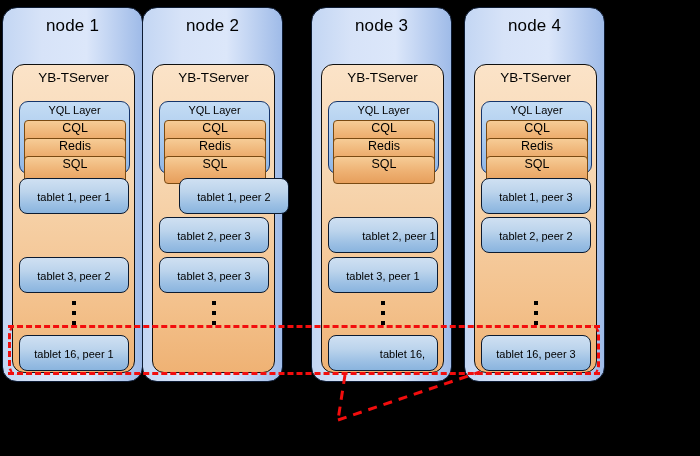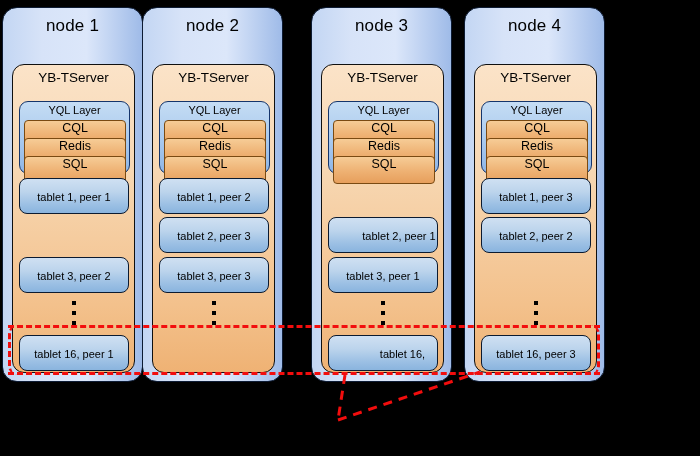--- a/index.html
+++ b/index.html
@@ -108,21 +108,21 @@
       <div class="node" style="left: 142px;">
         <div class="node-title">node 2</div>
         <div class="tserver">
           <div class="tserver-title">YB-TServer</div>
           <div class="yql">
             <div class="yql-title">YQL Layer</div>
             <div class="api a0">CQL</div>
             <div class="api a1">Redis</div>
             <div class="api a2">SQL</div>
           </div>
-          <div class="tablet" style="top: 113px;">tablet 1, peer 2</div>
+          <div class="tablet" style="top: 113px; margin-left: 20px;">tablet 1, peer 2</div>
           <div class="tablet" style="top: 152px;">tablet 2, peer 3</div>
           <div class="tablet" style="top: 192px;">tablet 3, peer 3</div>
           <div class="vdots" style="top: 236px;">
             <i></i>
             <i></i>
             <i></i>
           </div>
         </div>
       </div>
       <div class="node" style="left: 311px;">

